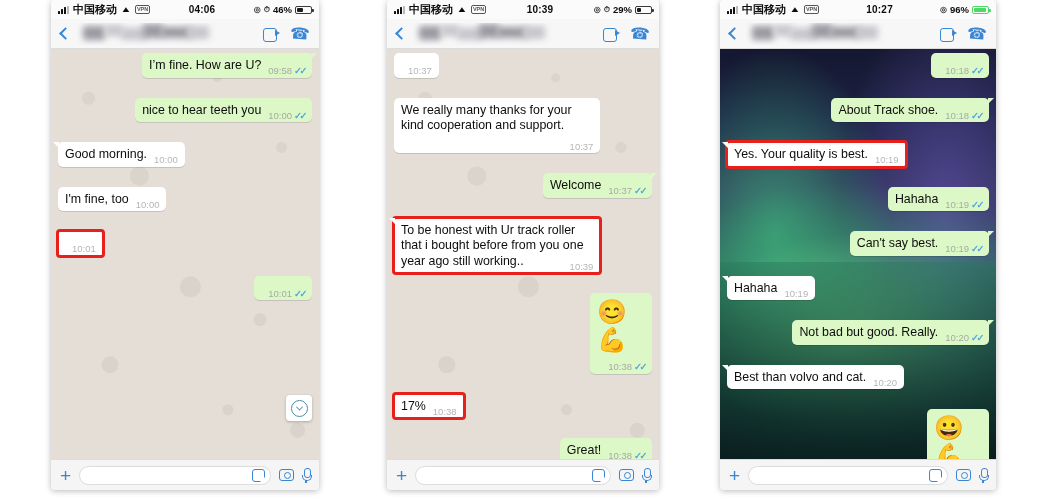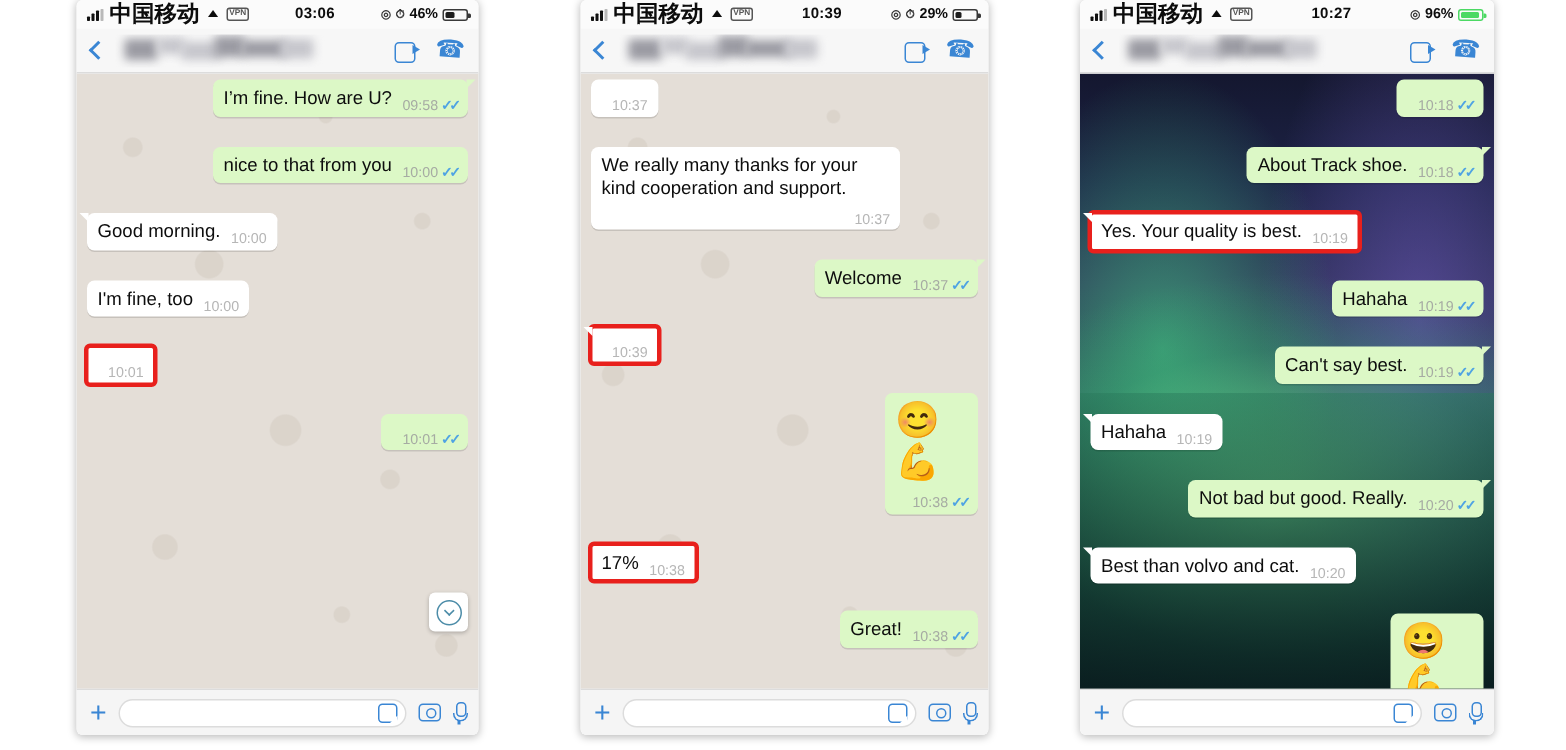--- a/index.html
+++ b/index.html
@@ -21,21 +21,21 @@
 
   
   .statusbar {
     height:19px; flex:0 0 19px; background:#fbfbfb;
     display:flex; align-items:center; padding:0 7px;
     font-size:9.5px; color:#0c0c0c; font-weight:bold;
   }
   .sb-left { display:flex; align-items:center; gap:4px; }
   .sb-center { flex:1; text-align:center; font-size:10px; letter-spacing:.2px; }
   .sb-right { display:flex; align-items:center; gap:3px; font-size:9.5px; }
-  .carrier { font-size:15px; font-weight:bold; }
+  .carrier { font-size:11px; font-weight:bold; }
   .vpn-badge {
     border:1px solid #555; border-radius:2px; font-size:5.5px;
     padding:0 1px; line-height:7px; color:#555; font-weight:bold;
   }
   .bars { display:inline-flex; align-items:flex-end; gap:1px; height:8px; }
   .bars i { width:2px; background:#111; display:block; border-radius:.5px; }
   .bars i:nth-child(1){height:3px}.bars i:nth-child(2){height:5px}
   .bars i:nth-child(3){height:6.5px}.bars i:nth-child(4){height:8px;background:#b9b9b9}
   .battery { width:17px; height:8px; border:1px solid #3a3a3a; border-radius:2px;
              position:relative; display:inline-block; }
@@ -177,21 +177,21 @@
           <span class="bars">
             <i></i>
             <i></i>
             <i></i>
             <i></i>
           </span>
           <span class="carrier">中国移动</span>
           <span style="font-size: 10px; line-height: 1; transform: scale(1.15, 0.8); display: inline-block;">▲</span>
           <span class="vpn-badge">VPN</span>
         </div>
-        <div class="sb-center">03:06</div>
+        <div class="sb-center">04:06</div>
         <div class="sb-right">
           <span style="font-size: 8px; line-height: 1; color: rgb(51, 51, 51);">◎</span>
           <span style="font-size: 8px; line-height: 1; color: rgb(51, 51, 51);">⏱</span>
           <span>46%</span>
           <span class="battery">
             <b style="width: 5.98px;"></b>
           </span>
         </div>
       </div>
       <div class="chatheader">
@@ -208,21 +208,21 @@
           <div class="ico-video"></div>
           <div class="ico-phone">☎</div>
         </div>
       </div>
       <div class="chatbody bg-doodle">
         <div class="msgs">
           <div class="bubble out tail"><span class="txt">I’m fine. How are U?</span><span class="meta">
               <span>09:58</span>
               <span class="tick">✓✓</span>
             </span></div>
-          <div class="bubble out"><span class="txt">nice to that from you</span><span class="meta">
+          <div class="bubble out"><span class="txt">nice to hear teeth you</span><span class="meta">
               <span>10:00</span>
               <span class="tick">✓✓</span>
             </span></div>
           <div class="bubble in tail"><span class="txt">Good morning.</span><span class="meta">
               <span>10:00</span>
             </span></div>
           <div class="bubble in"><span class="txt">I'm fine, too</span><span class="meta">
               <span>10:00</span>
             </span></div>
           <div class="bubble in hl"><span class="meta">
@@ -294,21 +294,21 @@
           <div class="bubble in"><span class="meta">
               <span>10:37</span>
             </span></div>
           <div class="bubble in"><span class="txt">We really many thanks for your kind cooperation and support.</span><span class="meta">
               <span>10:37</span>
             </span></div>
           <div class="bubble out tail"><span class="txt">Welcome</span><span class="meta">
               <span>10:37</span>
               <span class="tick">✓✓</span>
             </span></div>
-          <div class="bubble in tail hl"><span class="meta">
+          <div class="bubble in tail hl"><span class="txt">To be honest with Ur track roller that i bought before from you one year ago still working..</span><span class="meta">
               <span>10:39</span>
             </span></div>
           <div class="bubble out" style="max-width: none; align-self: flex-end; width: 62px;"><span class="emoji">😊💪</span><span class="meta">
               <span>10:38</span>
               <span class="tick">✓✓</span>
             </span></div>
           <div class="bubble in hl"><span class="txt">17%</span><span class="meta">
               <span>10:38</span>
             </span></div>
           <div class="bubble out"><span class="txt">Great!</span><span class="meta">

